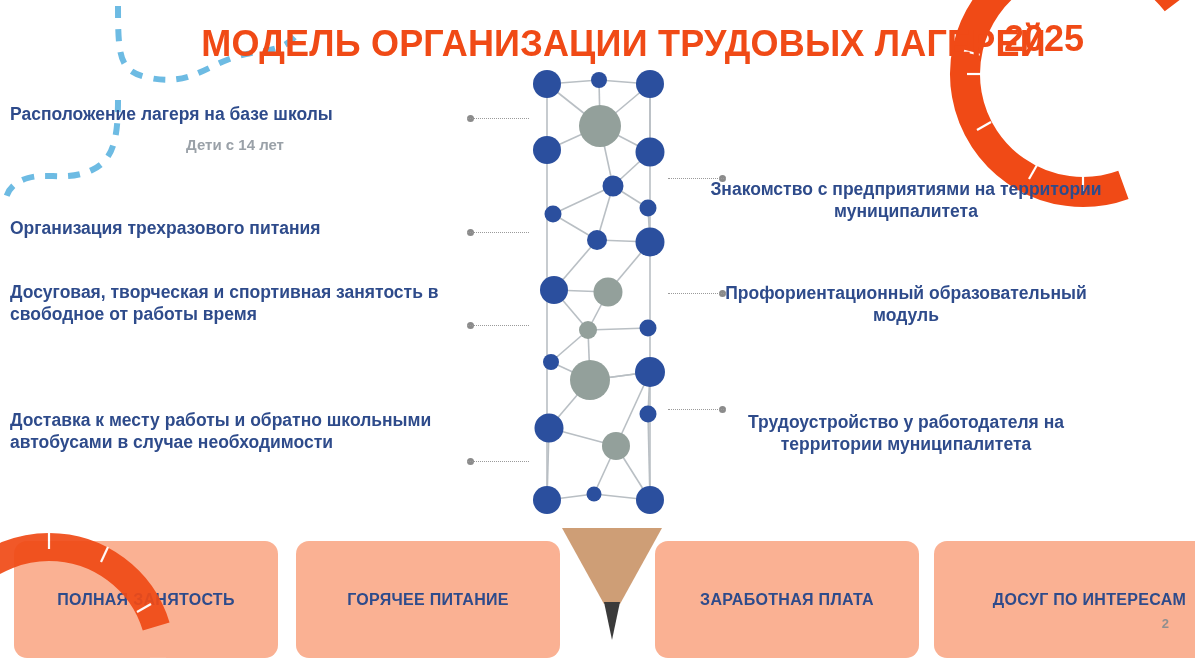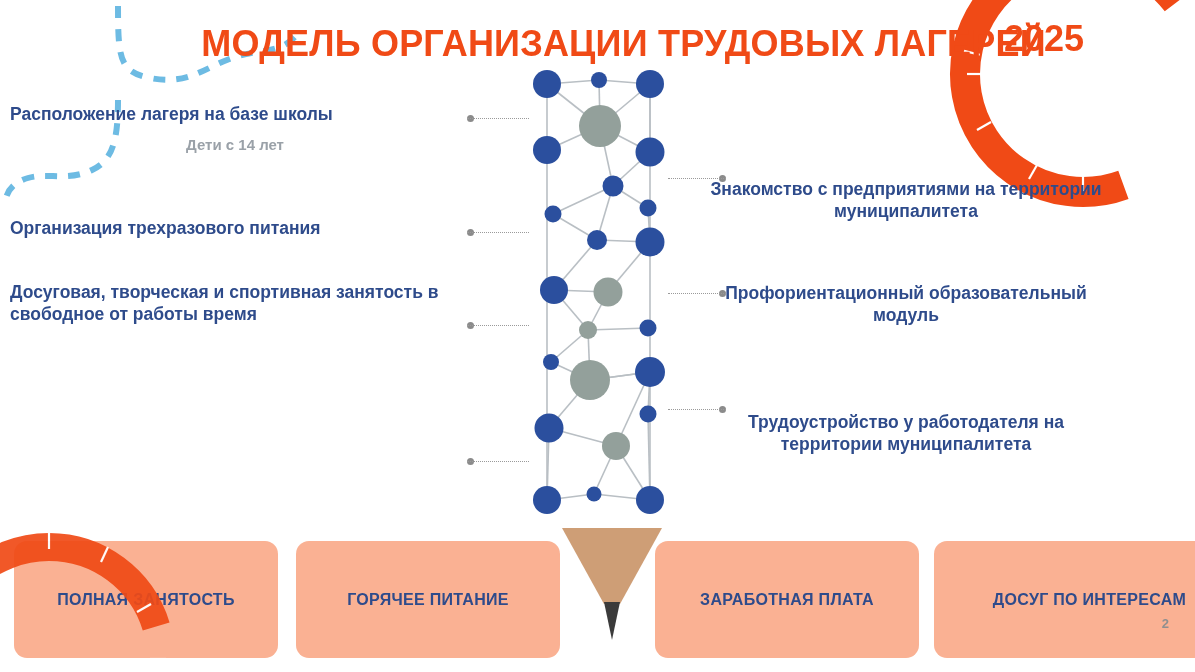--- a/index.html
+++ b/index.html
@@ -258,20 +258,21 @@
   </div>
   <div class="conn r" id="conn-r3">
     <span class="nub"></span>
     <span class="dots"></span>
   </div>
 
   <div class="label left" id="lbl-l1">Расположение лагеря на базе школы</div>
   <div id="lbl-l1-sub">Дети с 14 лет</div>
   <div class="label left" id="lbl-l2">Организация трехразового питания</div>
   <div class="label left" id="lbl-l3">Досуговая, творческая и спортивная занятость в свободное от работы время</div>
+  <div class="label left" id="lbl-l4">Доставка к месту работы и обратно школьными автобусами в случае необходимости</div>
 
   <div class="label right" id="lbl-r1">Знакомство с предприятиями на территории муниципалитета</div>
   <div class="label right" id="lbl-r2">Профориентационный образовательный модуль</div>
   <div class="label right" id="lbl-r3">Трудоустройство у работодателя на территории муниципалитета</div>
 
   <div id="cards">
     <div class="card" id="card-1">
       <span>ПОЛНАЯ ЗАНЯТОСТЬ</span>
     </div>
     <div class="card" id="card-2">

